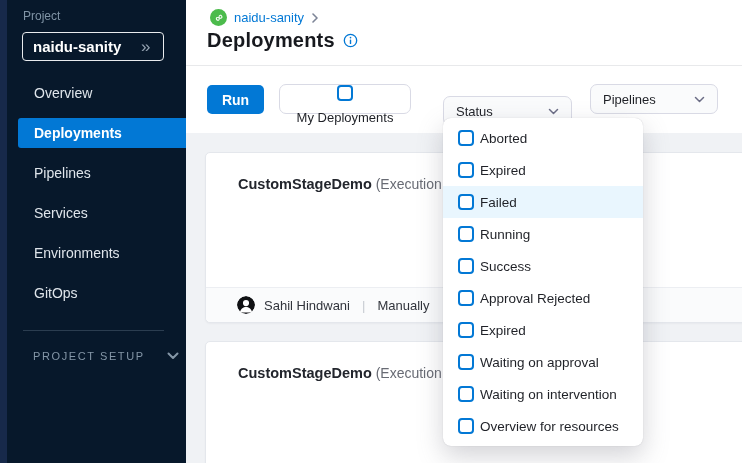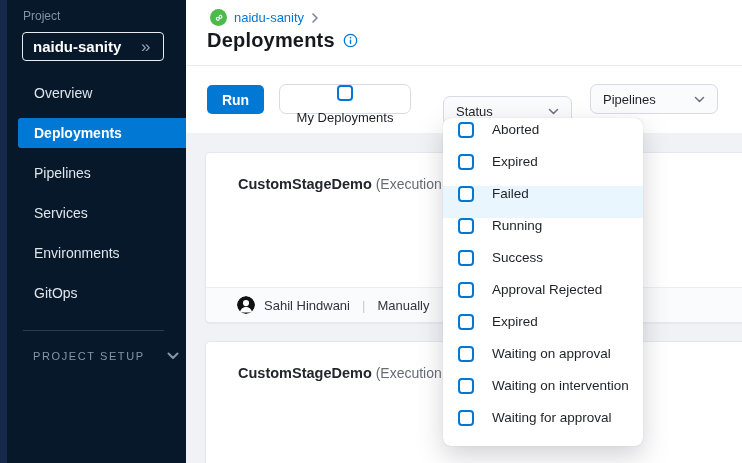--- a/index.html
+++ b/index.html
@@ -61,21 +61,21 @@
     width:16px; height:16px; border:2px solid #0278D5; border-radius:4px;
     background:#fff; flex:0 0 auto;
   }
   
   .dropdown-panel {
     position:absolute; left:443px; top:118px; width:200px; padding:4px 0; z-index:50;
     background:#fff; border-radius:8px;
     box-shadow:0 0 1px rgba(40,41,61,.25), 0 10px 26px rgba(96,97,112,.28);
   }
   .option {
-    height:32px; display:flex; gap:18px; padding:0 12px 0 15px;
+    height:32px; display:flex; align-items:center; gap:6px; padding:0 12px 0 15px;
     font-size:13.5px; color:#1F2127; cursor:pointer;
   }
   .option.highlighted { background:#E9F6FE; }
   
   .card {
     position:absolute; left:205px; right:-6px; background:#fff; z-index:5;
     border:1px solid #E4E7EC; border-radius:5px; box-shadow:0 1px 2px rgba(20,20,40,.04);
   }
   .card-0 { top:152px; height:171px; }
   .card-1 { top:341px; height:130px; }
@@ -231,15 +231,15 @@
   <div class="option">
     <span class="checkbox"></span>
     <span>Waiting on approval</span>
   </div>
   <div class="option">
     <span class="checkbox"></span>
     <span>Waiting on intervention</span>
   </div>
   <div class="option">
     <span class="checkbox"></span>
-    <span>Waiting for approval</span>
+    <span>Overview for resources</span>
   </div>
 </div>
 
 </body></html>

